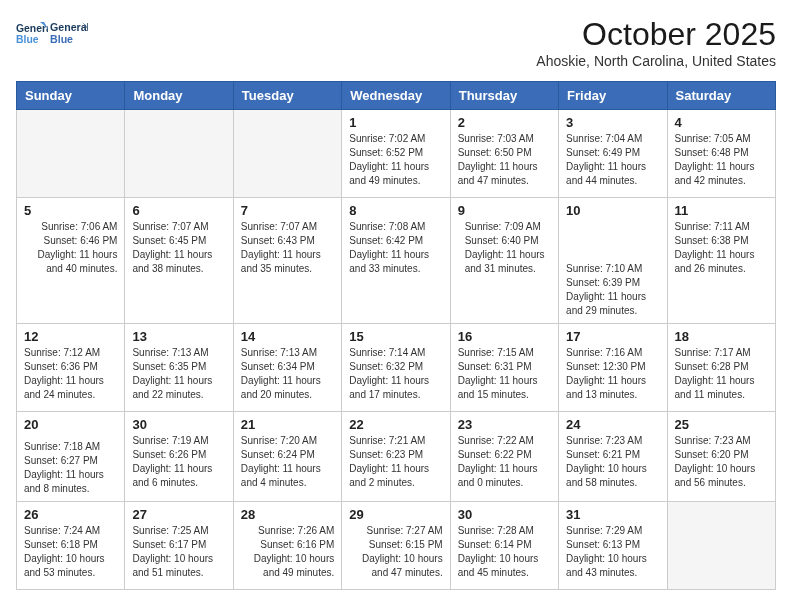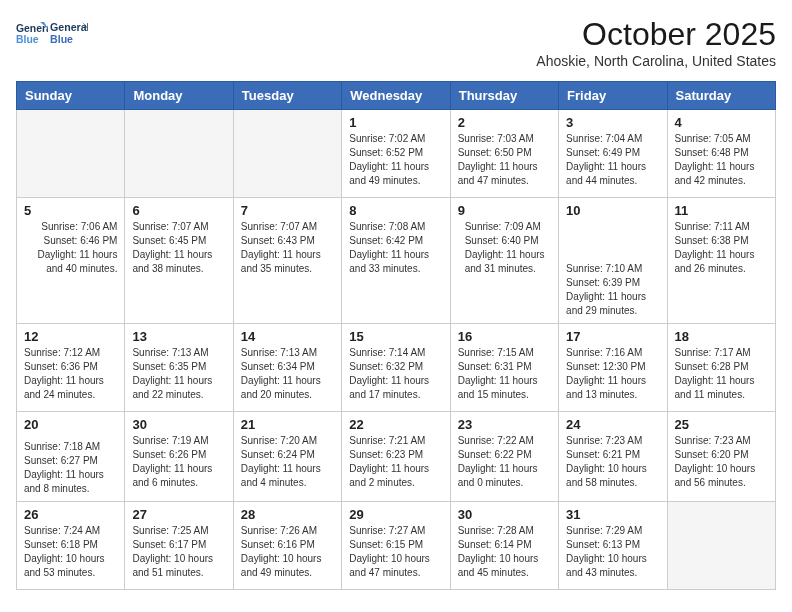--- a/index.html
+++ b/index.html
@@ -316,28 +316,28 @@
         </td>
         <td>
           <span class="day-number">27</span>
           <div class="day-info" style="white-space: pre-line;">Sunrise: 7:25 AM
 Sunset: 6:17 PM
 Daylight: 10 hours
 and 51 minutes.</div>
         </td>
         <td>
           <span class="day-number">28</span>
-          <div class="day-info" style="white-space: pre-line;">Sunrise: 7:26 AM
+          <div class="day-info" style="white-space: pre-line; text-align: right;">Sunrise: 7:26 AM
 Sunset: 6:16 PM
 Daylight: 10 hours
 and 49 minutes.</div>
         </td>
         <td>
           <span class="day-number">29</span>
-          <div class="day-info" style="white-space: pre-line;">Sunrise: 7:27 AM
+          <div class="day-info" style="white-space: pre-line; text-align: right;">Sunrise: 7:27 AM
 Sunset: 6:15 PM
 Daylight: 10 hours
 and 47 minutes.</div>
         </td>
         <td>
           <span class="day-number">30</span>
           <div class="day-info" style="white-space: pre-line;">Sunrise: 7:28 AM
 Sunset: 6:14 PM
 Daylight: 10 hours
 and 45 minutes.</div>

